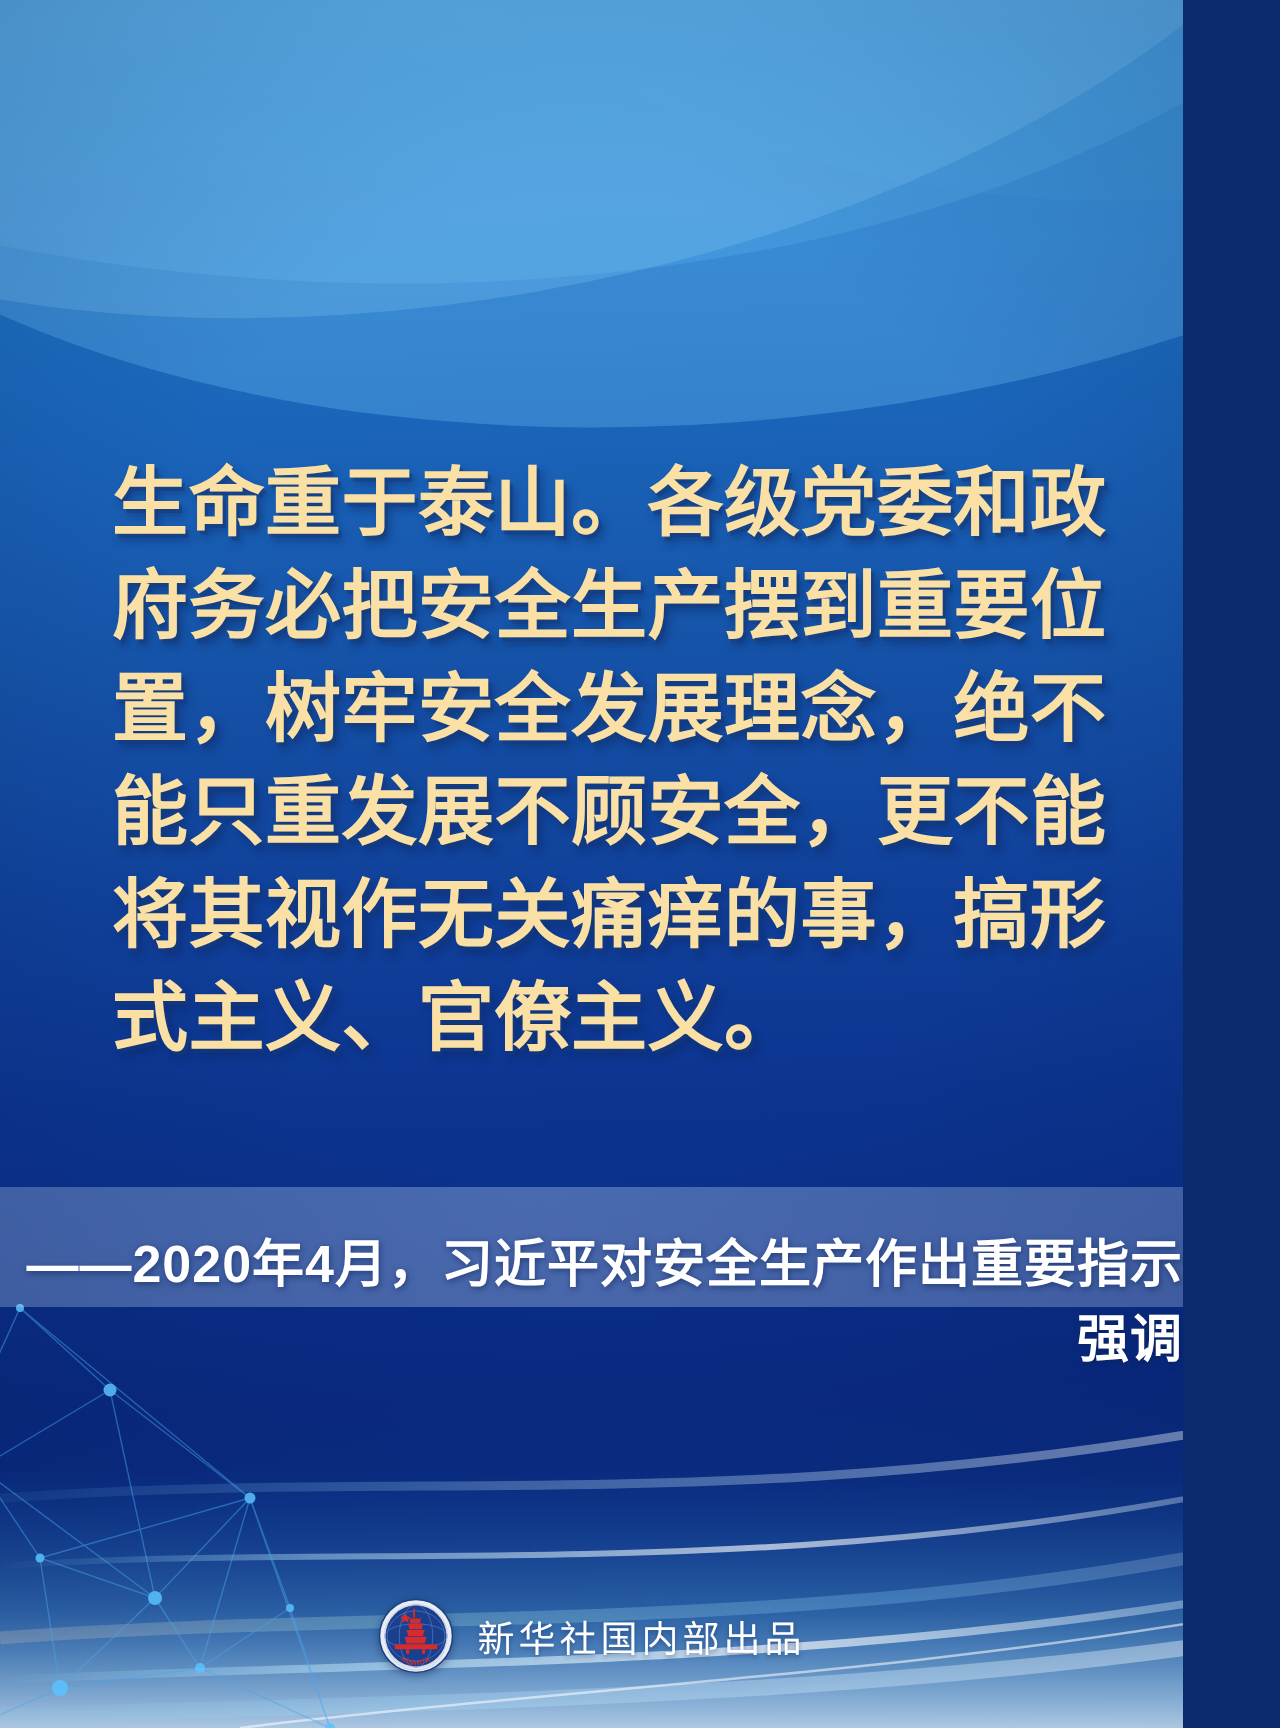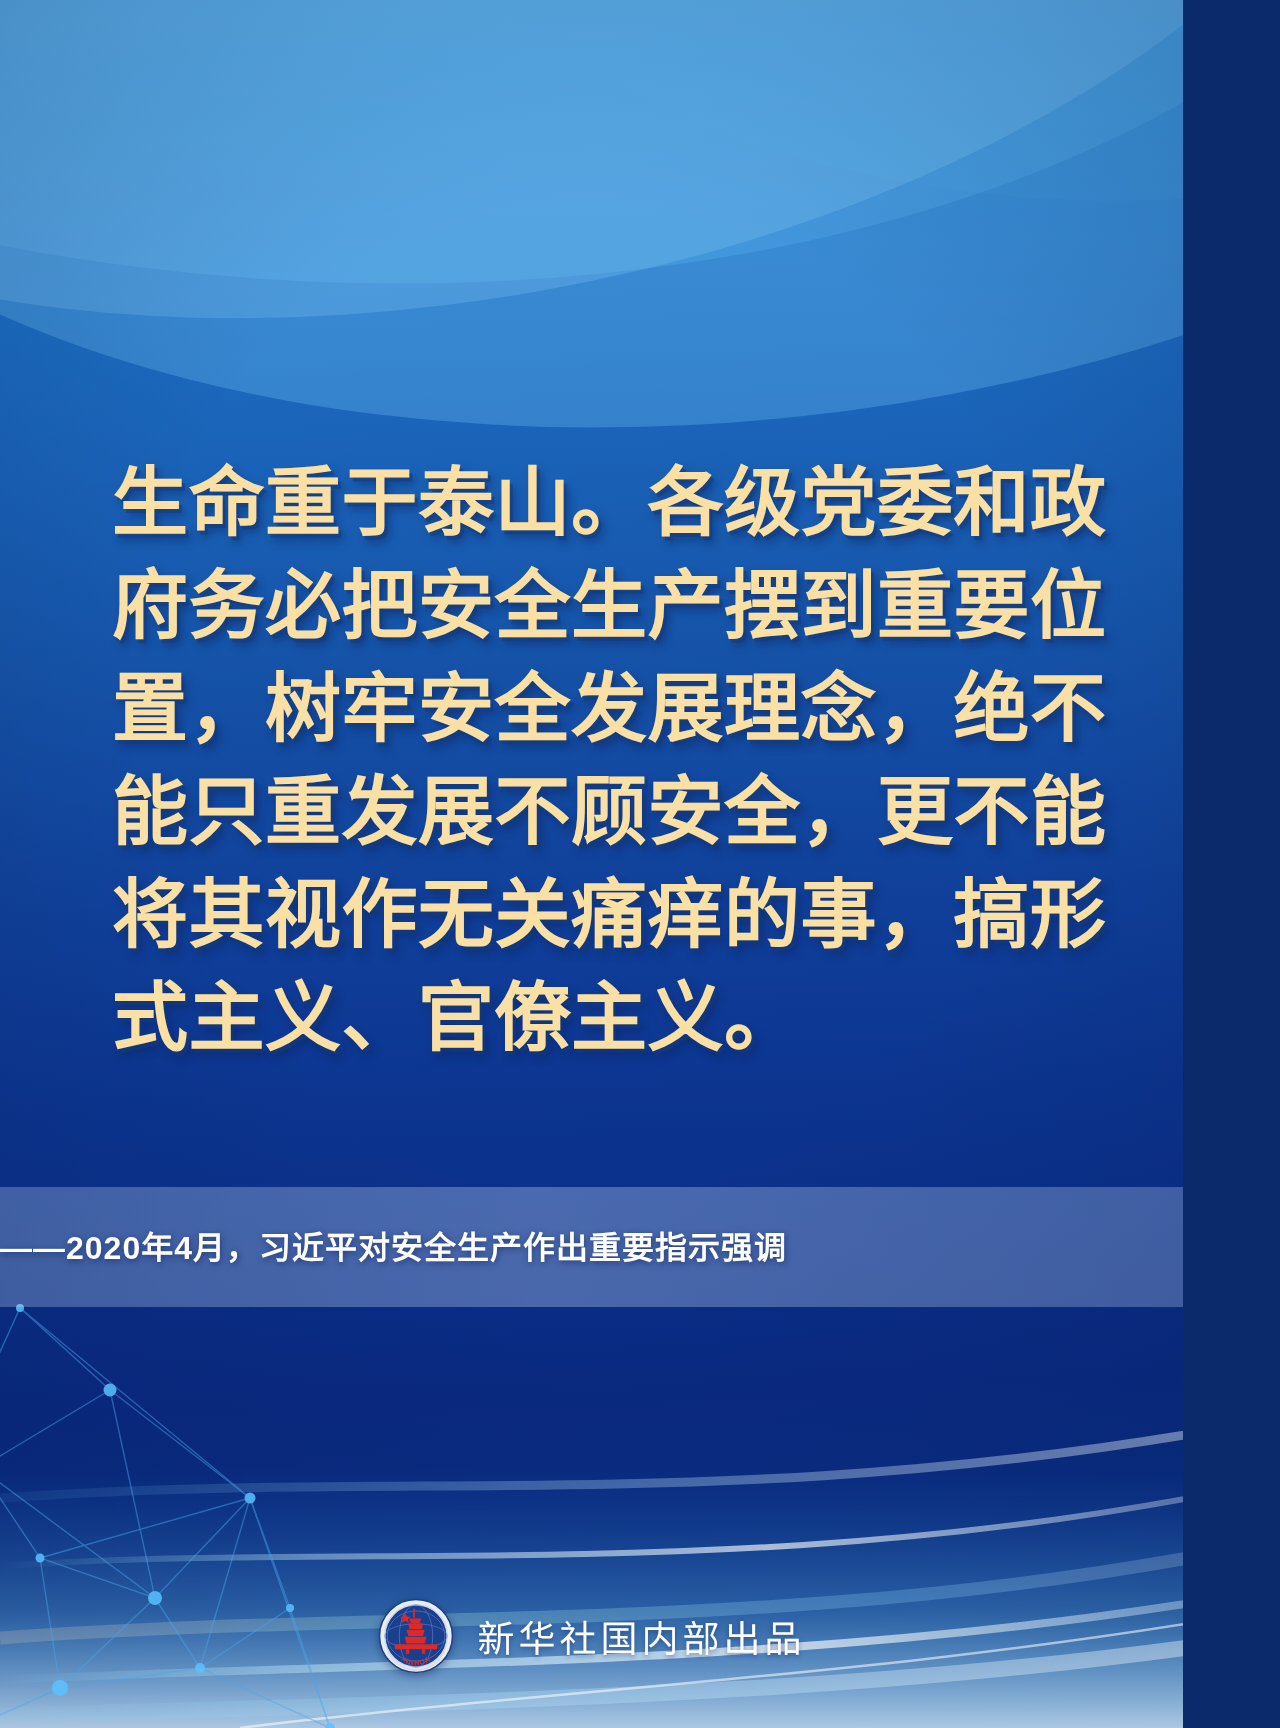--- a/index.html
+++ b/index.html
@@ -122,24 +122,24 @@
        3px 4px 0px rgba(22, 58, 120, 0.55),
        5px 7px 9px rgba(10, 34, 90, 0.45);
     white-space: pre-wrap;
   }
 
   
   .attribution {
     position: absolute;
     left: 0; right: 0;
     top: 1222px;
-    text-align: left;
+    text-align: right;
     font-family: "Liberation Sans", "DejaVu Sans", sans-serif;
     font-weight: bold;
-    font-size: 32px;
+    font-size: 52px;
     letter-spacing: 1px;
     color: #ffffff;
     text-shadow: 1px 2px 6px rgba(8, 30, 80, 0.55);
   }
 
   
   .footer {
     position: absolute;
     left: 0; right: 0;
     top: 1598px;

